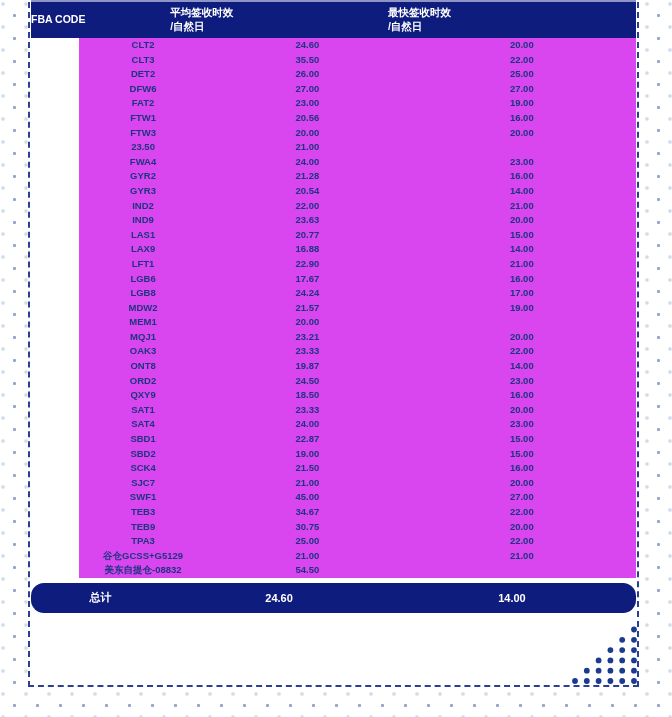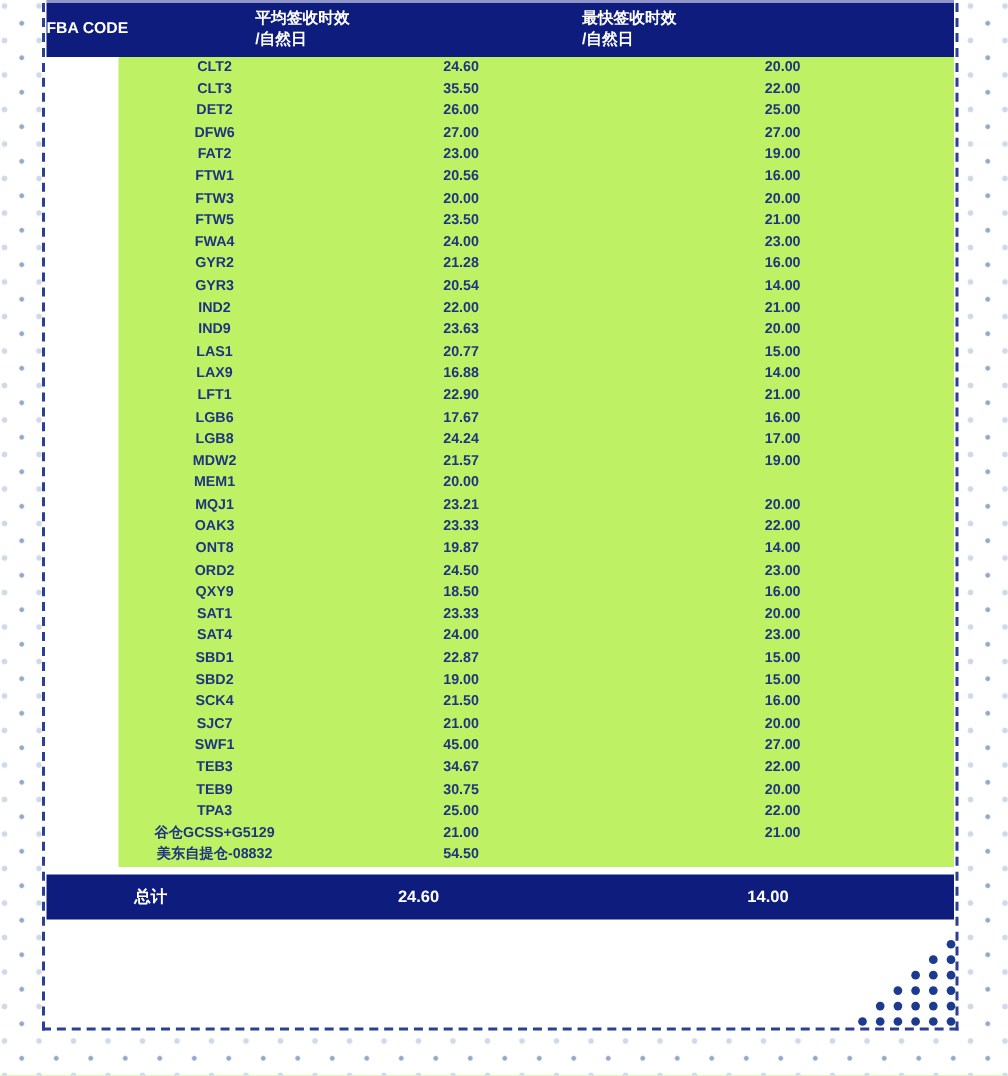--- a/index.html
+++ b/index.html
@@ -19,31 +19,31 @@
   }
   .table{
     position:absolute;left:1px;top:6px;right:1px;
   }
   .topline{height:2px;background:#8f93c6;}
   .thead{
     display:grid;grid-template-columns:23% 36% 41%;
     background:#0e1c7d;color:#ffffff;height:36px;align-items:center;
     font-size:10.5px;font-weight:bold;text-align:left;line-height:1.3;
   }
-  .tbody{background:#bef264;margin-left:48px;}
+  .tbody{background:#d946ef;margin-left:48px;}
   .trow{
     display:grid;grid-template-columns:23% 36% 41%;
     height:14.6px;line-height:14.6px;text-align:center;
     color:#1d3580;font-size:9.5px;font-weight:bold;white-space:nowrap;
   }
   .tgap{height:5px;background:#ffffff;}
   .tfoot{
     display:grid;grid-template-columns:23% 36% 41%;
     background:#0e1c7d;color:#ffffff;height:30px;align-items:center;
-    font-size:11px;font-weight:bold;text-align:center;
+    font-size:11px;font-weight:bold;text-align:center;border-radius:13px;
   }
   .corner-dots{position:absolute;right:-4px;bottom:-4px;}
   .hline{display:block;}
 </style>
 </head>
 <body>
 
 <div class="card">
   <div class="table">
     <div class="topline"></div>
@@ -98,21 +98,20 @@
           <div>16.00</div>
         </div>
 
         <div class="trow">
           <div>FTW3</div>
           <div>20.00</div>
           <div>20.00</div>
         </div>
 
         <div class="trow">
-          <div>FTW5</div>
           <div>23.50</div>
           <div>21.00</div>
         </div>
 
         <div class="trow">
           <div>FWA4</div>
           <div>24.00</div>
           <div>23.00</div>
         </div>
 

